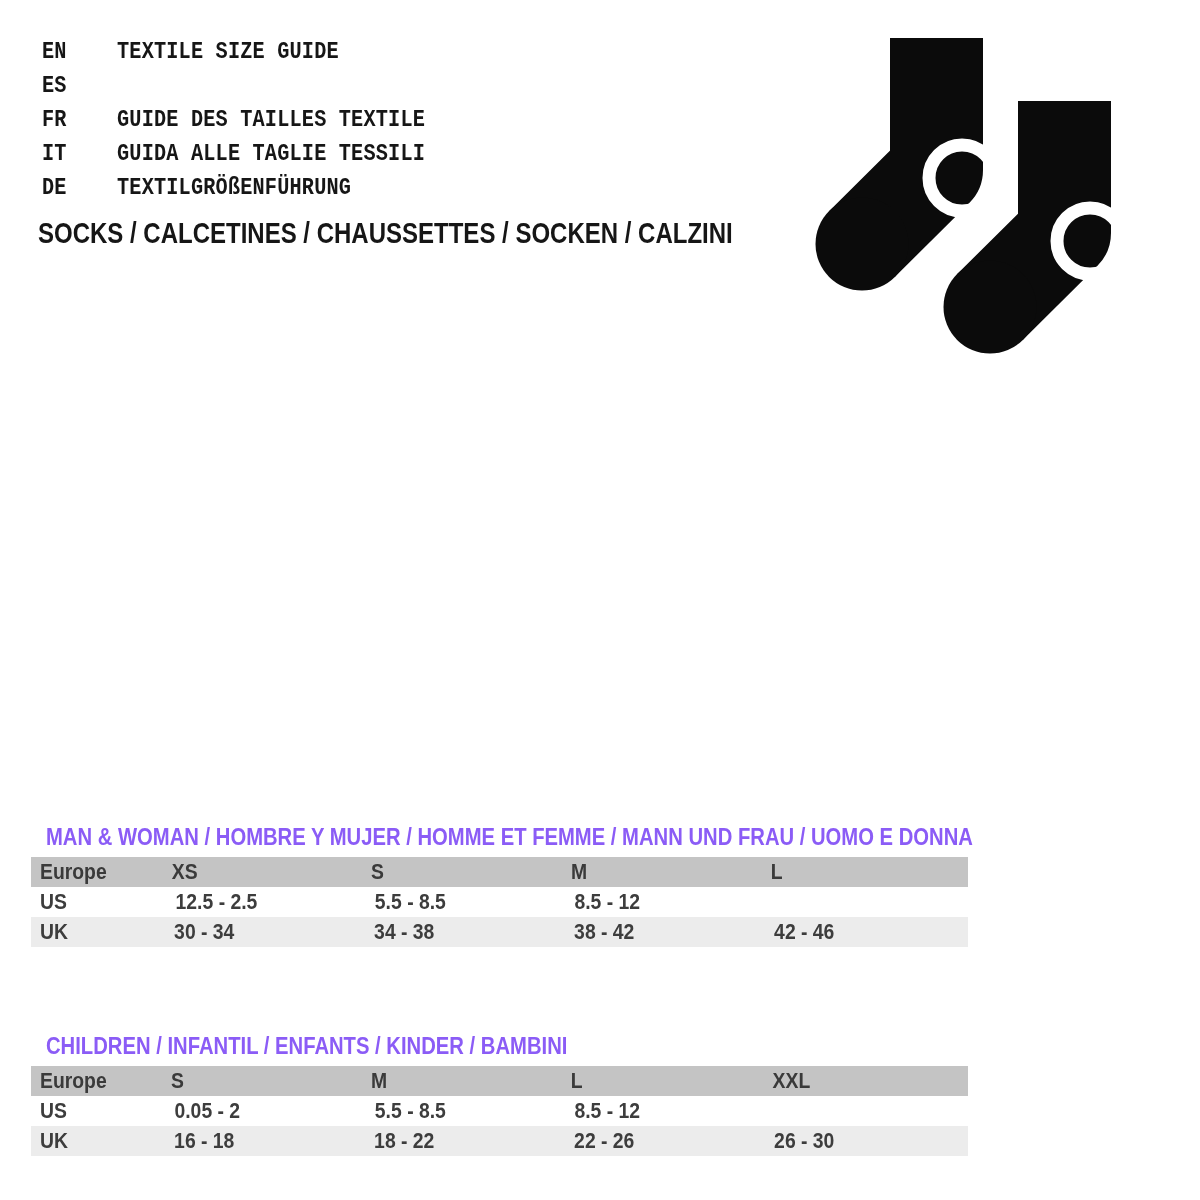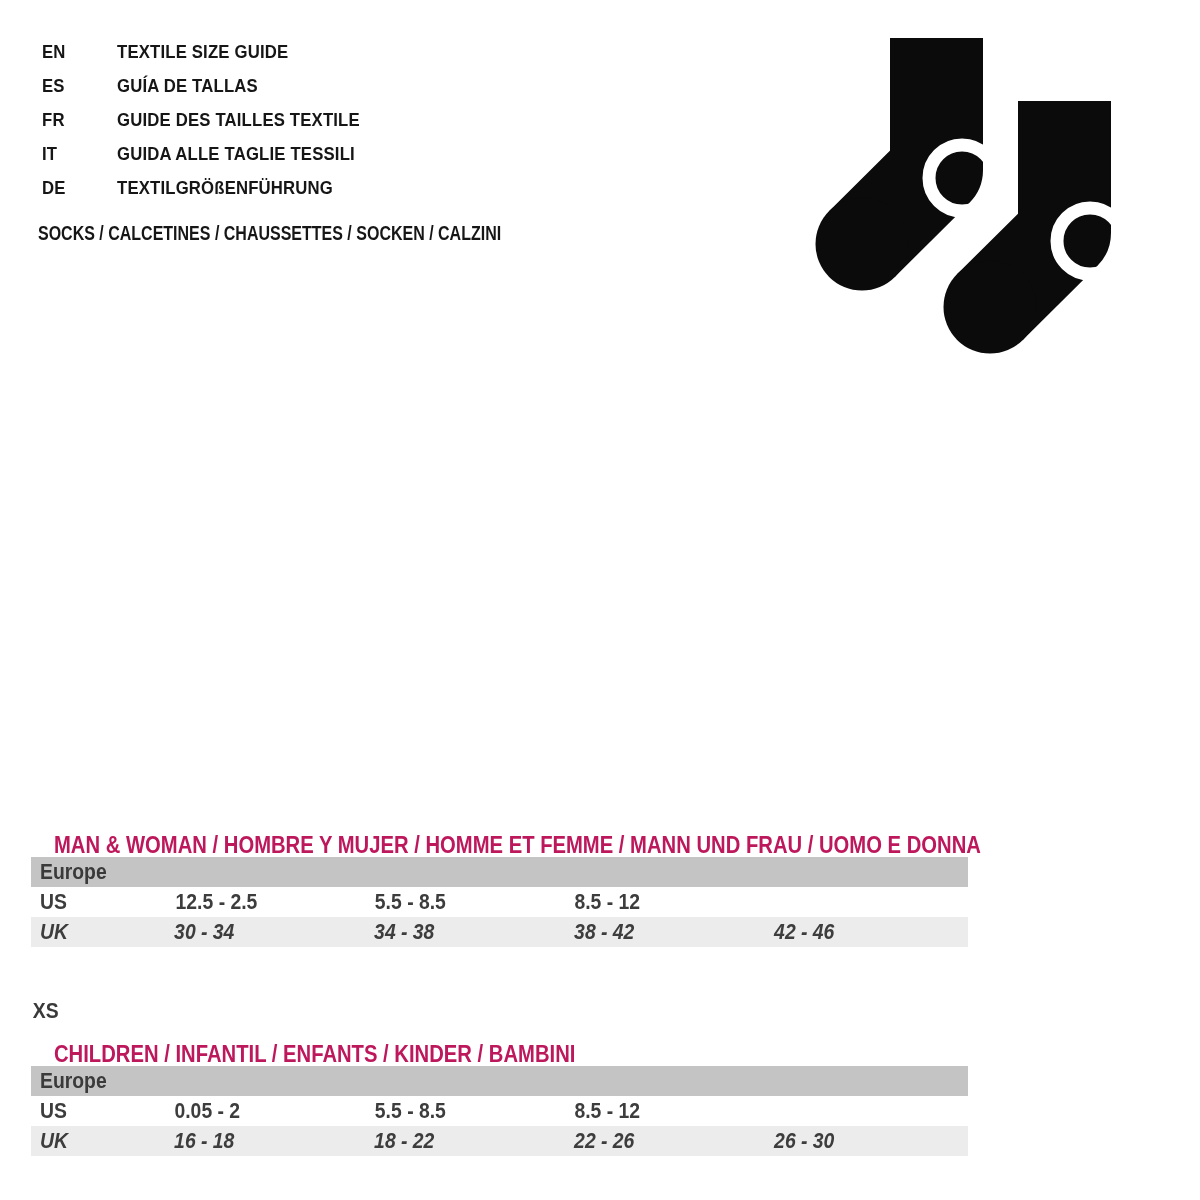--- a/index.html
+++ b/index.html
@@ -24,93 +24,93 @@
   
   .lang-list {
     position: absolute;
     left: 42px;
     top: 35px;
   }
   .lang-row {
     display: flex;
     height: 34px;
     line-height: 34px;
-    font-size: 19px;
+    font-size: 23px;
     letter-spacing: 0.2px;
+    font-family: Liberation Mono, monospace;
   }
   .lang-code { width: 75px; flex: 0 0 75px; }
 
   
   .category-line {
     position: absolute;
     left: 38px;
     top: 218px;
-    font-size: 20px;
+    font-size: 30px;
     line-height: 30px;
   }
   .category-line .cond { transform: scaleX(0.80); }
 
   
   .socks-svg {
     position: absolute;
     left: 780px;
     top: 20px;
   }
   .sock-line { fill: none; stroke: #0b0b0b; stroke-width: 93; stroke-linejoin: round; stroke-linecap: butt; }
   .sock-toe  { fill: #0b0b0b; }
   .sock-ring { fill: none; stroke: #ffffff; stroke-width: 13; }
 
   
   .tbl-title {
     position: absolute;
     left: 40px;
-    margin: 14px;
+    margin: 6px;
     font-size: 23px;
     line-height: 24px;
     font-weight: 700;
-    color: #be185d;
+    color: #8b5cf6;
   }
   .tbl-title-1 { top: 819px; }
   .tbl-title-2 { top: 1028px; }
 
   
   .size-table {
     position: absolute;
     left: 31px;
     width: 937px;
     color: #3d3d3d;
     font-size: 22px;
   }
   .size-table-1 { top: 857px; }
   .size-table-2 { top: 1066px; }
   .t-row {
     display: flex;
     height: 30px;
     line-height: 30px;
   }
-  .t-row.head { background: #c4c4c4; color: #3a3a3a; flex-direction: column; }
-  .t-row.alt  { background: #ececec; font-style: italic; }
+  .t-row.head { background: #c4c4c4; color: #3a3a3a; }
+  .t-row.alt  { background: #ececec; }
   .t-cell { overflow: visible; }
   .t-cell.c0 { width: 139px; flex: 0 0 139px; text-align: left; padding-left: 9px; box-sizing: border-box; }
   .t-cell.c1, .t-cell.c2, .t-cell.c3 { width: 200px; flex: 0 0 200px; }
   .t-cell.c4 { width: 198px; flex: 0 0 198px; }
 </style>
 </head>
 <body>
 
 <div class="page">
 
   <section class="lang-list">
     <div class="lang-row">
       <span class="lang-code"><span class="cond">EN</span></span>
       <span><span class="cond">TEXTILE SIZE GUIDE</span></span>
     </div>
     <div class="lang-row">
       <span class="lang-code"><span class="cond">ES</span></span>
-      <span><span class="cond">GUÍA DE TALLAS</span></span>
     </div>
     <div class="lang-row">
       <span class="lang-code"><span class="cond">FR</span></span>
       <span><span class="cond">GUIDE DES TAILLES TEXTILE</span></span>
     </div>
     <div class="lang-row">
       <span class="lang-code"><span class="cond">IT</span></span>
       <span><span class="cond">GUIDA ALLE TAGLIE TESSILI</span></span>
     </div>
     <div class="lang-row">

